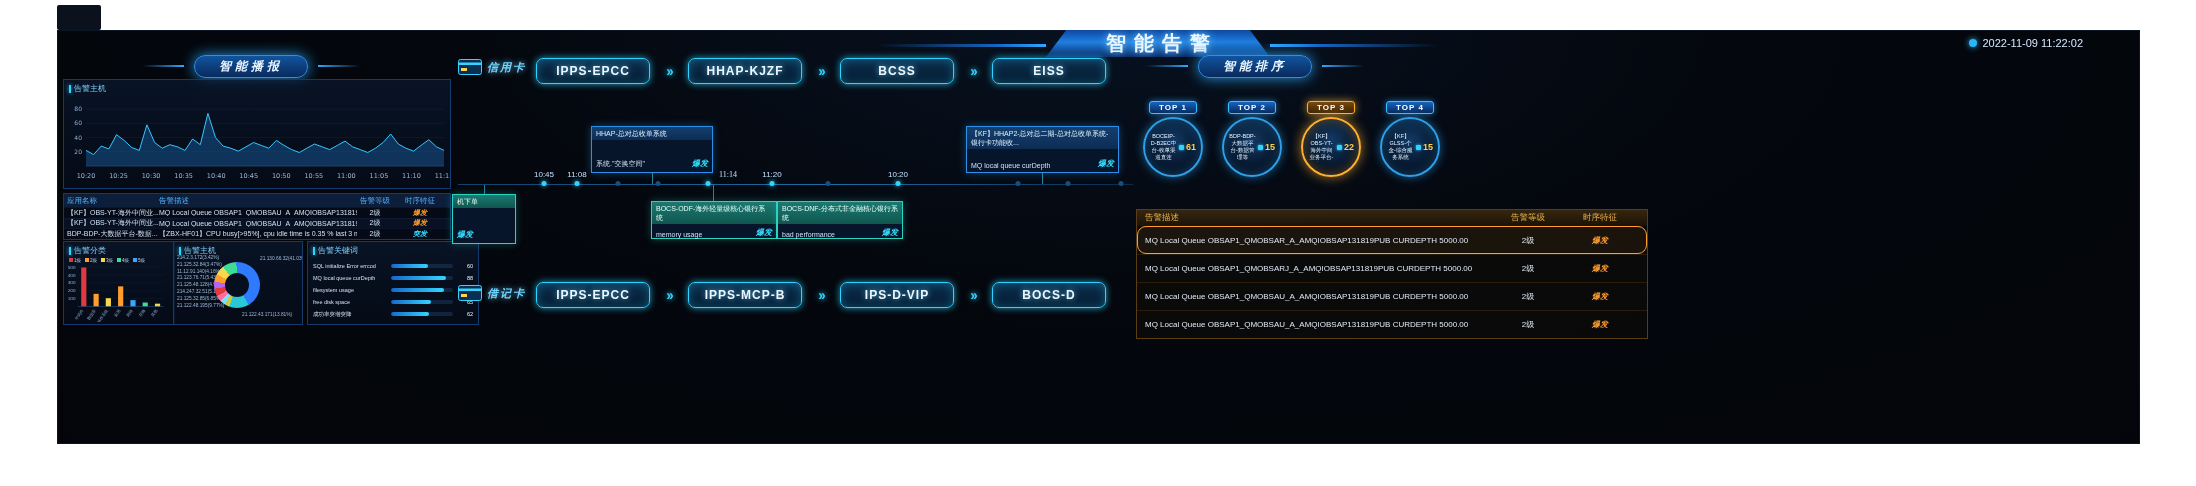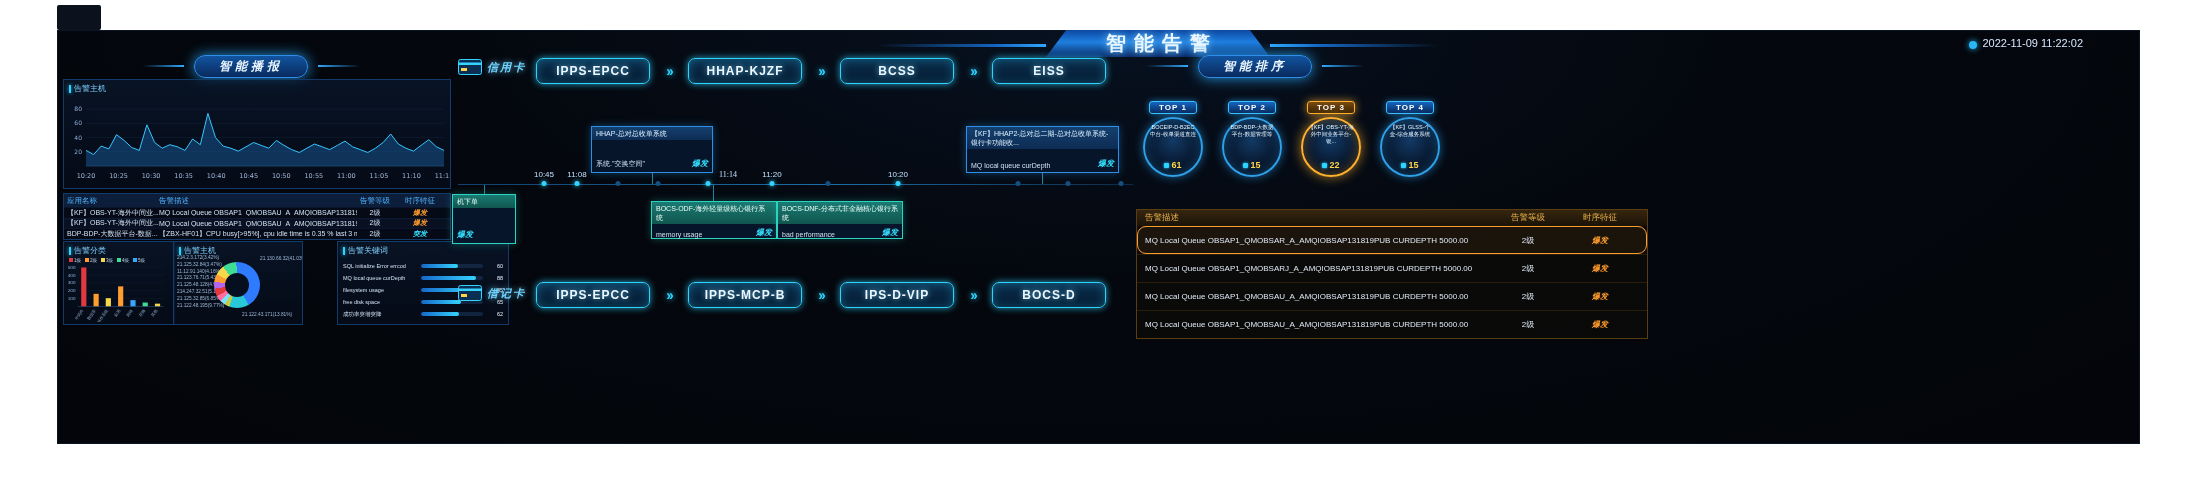--- a/index.html
+++ b/index.html
@@ -18,21 +18,21 @@
   .header-wing { position:absolute; top:15px; width:168px; height:3px; }
   .header-wing.left  { left:0;  background:linear-gradient(90deg, rgba(21,101,192,0), #1565c0 70%, #2fa8ff); }
   .header-wing.right { right:0; background:linear-gradient(270deg, rgba(21,101,192,0), #1565c0 70%, #2fa8ff); }
   .header-pill { position:absolute; left:50%; transform:translateX(-50%); top:1px; width:224px; height:27px;
     background:linear-gradient(180deg,#0d47a1 0%, #1f7fe0 45%, #0a2a66 100%);
     clip-path:polygon(9% 0, 91% 0, 100% 100%, 0 100%);
     box-shadow:0 0 20px rgba(33,150,243,.95); display:flex; align-items:center; justify-content:center; }
   .header-pill span { font-size:20px; font-weight:bold; letter-spacing:8px; padding-left:8px;
     color:#eaf6ff; text-shadow:0 0 8px #7fd0ff; }
 
-  .timestamp { position:absolute; right:56px; top:6px; display:flex; align-items:flex-end; gap:5px;
+  .timestamp { position:absolute; right:56px; top:6px; display:flex; align-items:center; gap:5px;
     font-size:11px; color:#d6e9ff; }
   .clock-dot { width:8px; height:8px; border-radius:50%; background:#29b6f6; box-shadow:0 0 6px #29b6f6; }
 
   
   .sub-header { position:absolute; width:210px; height:22px; display:flex; align-items:center; justify-content:center; }
   .sub-header::before, .sub-header::after { content:""; position:absolute; top:10px; width:42px; height:2px; }
   .sub-header::before { left:-4px;  background:linear-gradient(90deg, rgba(47,168,255,0), #2fa8ff); }
   .sub-header::after  { right:-4px; background:linear-gradient(270deg, rgba(47,168,255,0), #2fa8ff); }
   .sub-pill { padding:2px 24px; background:linear-gradient(180deg,#11549f,#0a2a5e);
     border:1px solid #2f8fe8; border-radius:11px; color:#eaf6ff; font-size:12px; font-weight:bold;
@@ -115,21 +115,21 @@
 
   
   .tops { position:absolute; left:1080px; top:70px; display:flex; gap:9px; }
   .top-badge { width:70px; display:flex; flex-direction:column; align-items:center; gap:3px; }
   .top-rank { font-size:8px; font-weight:bold; color:#fff; letter-spacing:1px; padding:1px 9px;
     background:linear-gradient(180deg,#1565c0,#0a2a5e); border:1px solid #39c2ff; border-radius:3px;
     box-shadow:0 0 6px rgba(41,170,255,.6); white-space:nowrap; }
   .top-circle { width:60px; height:60px; border-radius:50%; border:2px solid #2f9fe8;
     background:radial-gradient(circle at 50% 38%, #123a66, #050e1e 72%);
     box-shadow:0 0 10px rgba(41,170,255,.55), inset 0 0 12px rgba(41,170,255,.35);
-    display:flex; flex-direction:column; align-items:center; justify-content:space-between; padding:5px; gap:2px; }
+    display:flex; flex-direction:row; align-items:center; justify-content:center; padding:5px; gap:2px; }
   .top-badge.hl .top-rank { border-color:#ffb02e; background:linear-gradient(180deg,#7a4a0e,#3c2405);
     box-shadow:0 0 8px rgba(255,176,46,.7); }
   .top-badge.hl .top-circle { border-color:#ffb02e;
     box-shadow:0 0 12px rgba(255,176,46,.65), inset 0 0 12px rgba(255,176,46,.35); }
   .top-name { font-size:5.5px; color:#e6f4ff; text-align:center; line-height:1.3; max-height:29px; overflow:hidden; }
   .top-count { display:flex; align-items:center; gap:2px; font-size:9px; font-weight:bold; color:#ffd24a; }
   .count-icon { width:5px; height:5px; background:#2fd3ff; border-radius:1px; box-shadow:0 0 3px #2fd3ff; }
 
   
   .ranking-table { position:absolute; left:1078px; top:178px; width:512px; border:1px solid #5a3d12;
@@ -280,21 +280,21 @@
       <div class="donut-hole"></div>
     </div>
     <div class="hosts-right" id="hosts-right">
         <div class="host-label">21.130.66.32(41.03%)</div>
       </div>
     <div class="hosts-bottom" id="hosts-bottom">
         <div class="host-label">21.122.43.171(13.81%)</div>
       </div>
   </div>
 
-  <div class="panel-box" style="left:249px; top:210px; width:172px; height:84px;margin-left:30px;">
+  <div class="panel-box" style="left:249px; top:210px; width:172px; height:84px;">
     <div class="box-title">告警关键词</div>
     <div class="kw-rows" id="keyword-rows">
         <div class="kw-row">
           <span class="kw-label">SQL initialize Error errcod</span>
           <div class="kw-track">
             <div class="kw-fill" style="width: 60%;"></div>
           </div>
           <span class="kw-value">60</span>
         </div>
         <div class="kw-row">

